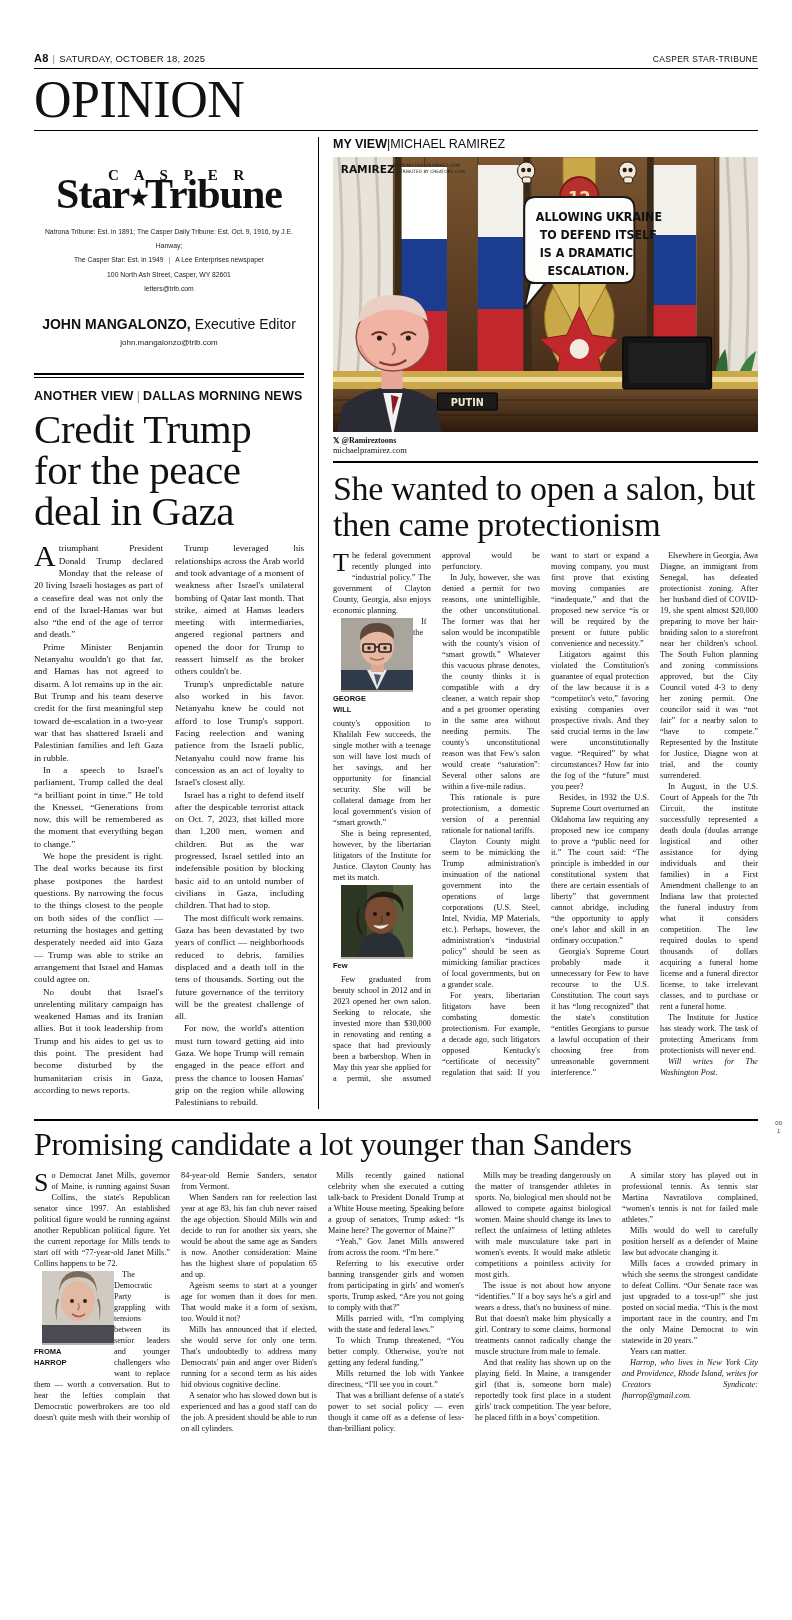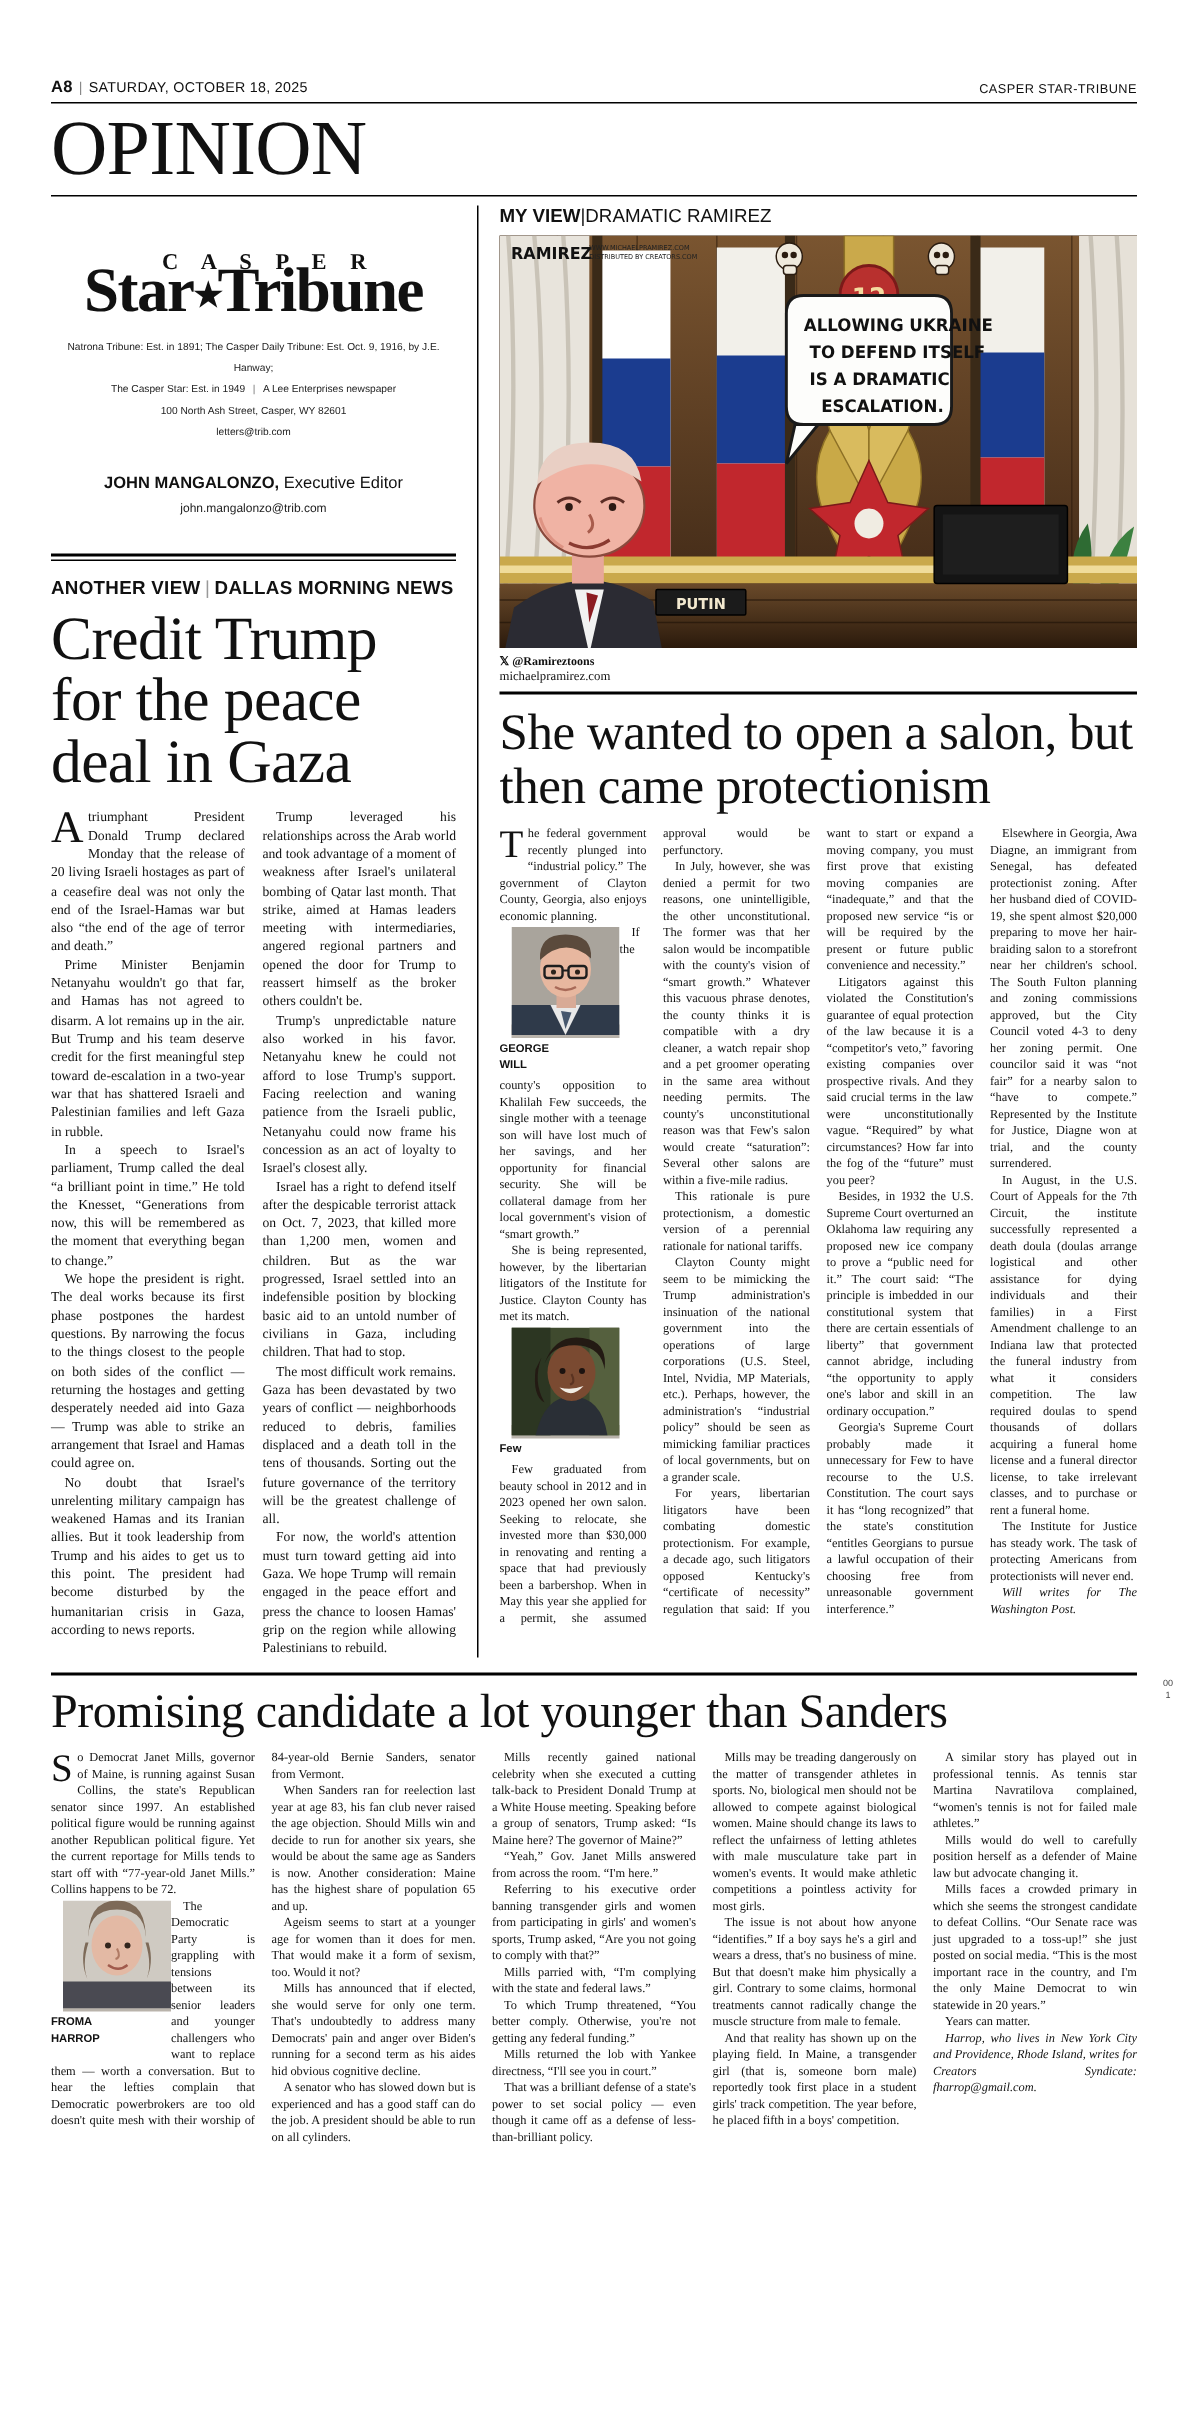--- a/index.html
+++ b/index.html
@@ -25,21 +25,21 @@
   .col-right{flex:1;border-left:1px solid #000;padding-left:14px;}
 
   
   .masthead{text-align:center;padding-top:28px;}
   .mh-logo{position:relative;display:inline-block;}
   .mh-casper{font-family:"Liberation Serif",serif;font-size:15px;letter-spacing:6px;font-weight:bold;position:absolute;top:2px;left:52px;}
   .mh-main{font-family:"Liberation Serif",serif;font-size:42px;font-weight:bold;letter-spacing:-1px;line-height:1;margin-top:8px;}
   .mh-star{display:inline-block;width:16px;text-align:center;font-size:22px;vertical-align:3px;}
   .mh-lines{font-family:"Liberation Sans",sans-serif;font-size:6.8px;line-height:2.1;color:#222;margin-top:10px;}
   .mh-lines .bar{color:#777;padding:0 5px;}
-  .mh-editor{font-family:"Liberation Sans",sans-serif;font-size:11px;margin-top:20px;}
+  .mh-editor{font-family:"Liberation Sans",sans-serif;font-size:14px;margin-top:20px;}
   .mh-editor b{font-weight:bold;}
   .mh-email{font-family:"Liberation Sans",sans-serif;font-size:8px;margin-top:6px;color:#222;}
 
   
   .kicker{font-family:"Liberation Sans",sans-serif;font-size:12.5px;letter-spacing:.2px;padding:5px 0 2px;}
   .kicker .k-strong{font-weight:bold;}
   .kicker .k-sep{color:#999;padding:0 3px;}
   .kicker .k-src{font-weight:700;}
 
   .dbl-rule{border-top:2px solid #000;border-bottom:1px solid #000;height:2px;margin-bottom:6px;}
@@ -137,21 +137,21 @@
         <p>Trump's unpredictable nature also worked in his favor. Netanyahu knew he could not afford to lose Trump's support. Facing reelection and waning patience from the Israeli public, Netanyahu could now frame his concession as an act of loyalty to Israel's closest ally.</p>
         <p>Israel has a right to defend itself after the despicable terrorist attack on Oct. 7, 2023, that killed more than 1,200 men, women and children. But as the war progressed, Israel settled into an indefensible position by blocking basic aid to an untold number of civilians in Gaza, including children. That had to stop.</p>
         <p>The most difficult work remains. Gaza has been devastated by two years of conflict — neighborhoods reduced to debris, families displaced and a death toll in the tens of thousands. Sorting out the future governance of the territory will be the greatest challenge of all.</p>
         <p>For now, the world's attention must turn toward getting aid into Gaza. We hope Trump will remain engaged in the peace effort and press the chance to loosen Hamas' grip on the region while allowing Palestinians to rebuild.</p>
       </div>
     </div>
 
     <div class="col-right">
 
       <div class="cart-kick">
-        <span class="k-strong" style="font-weight:bold">MY VIEW</span><span class="k-sep">|</span><span>DRAMATIC RAMIREZ</span>
+        <span class="k-strong" style="font-weight:bold">MY VIEW</span><span class="k-sep">|</span><span>MICHAEL RAMIREZ</span>
       </div>
 
       <div class="cartoon">
         <svg viewBox="0 0 440 275" width="100%" height="100%" preserveAspectRatio="none">
           <defs>
             <linearGradient id="wood" x1="0" y1="0" x2="0" y2="1">
               <stop offset="0" stop-color="#6b4a2c"></stop>
                 <stop offset=".5" stop-color="#4b2f17"></stop>
                 <stop offset="1" stop-color="#2e1c0d"></stop>
             </linearGradient>

